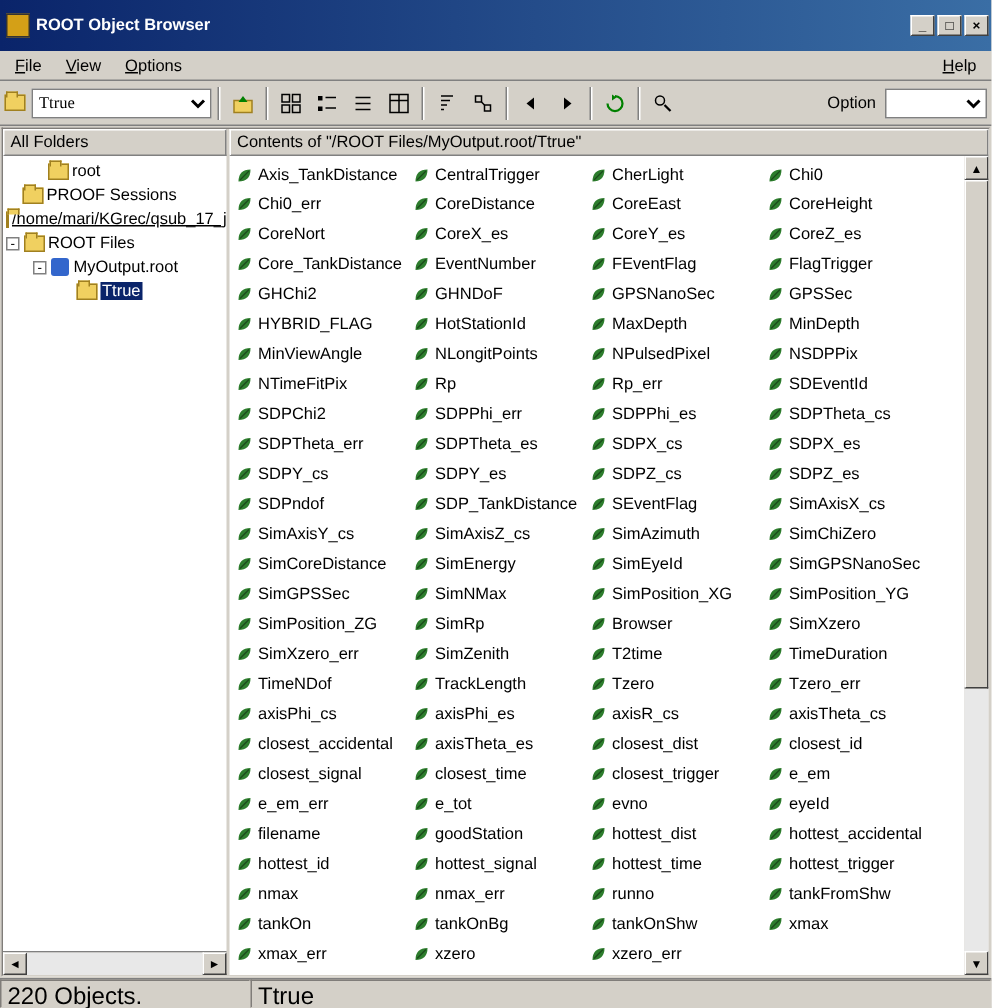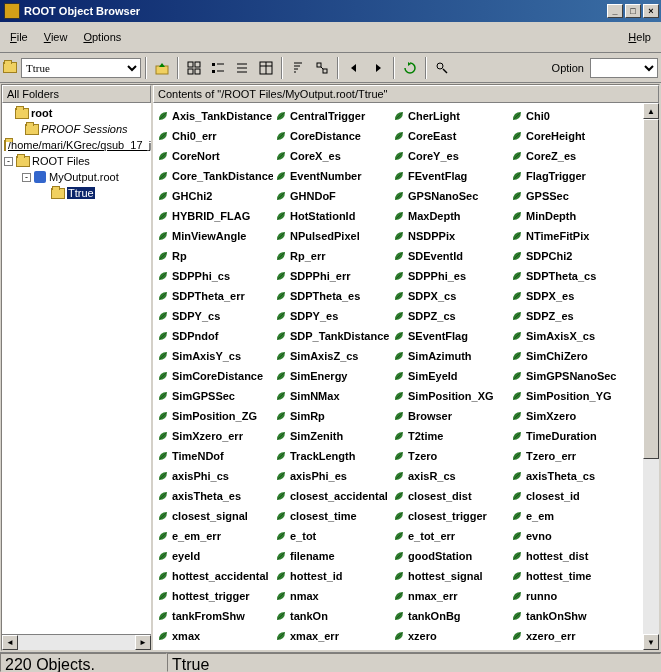--- a/index.html
+++ b/index.html
@@ -10,21 +10,21 @@
   background: #d4d0c8;
   width: 661px;
   height: 672px;
   overflow: hidden;
   display: flex;
   flex-direction: column;
 }
 .titlebar {
   background: linear-gradient(to right, #0a246a, #3a6ea5);
   color: #fff;
-  height: 22px;
+  height: 34px;
   display: flex;
   align-items: center;
   padding: 0 2px 0 4px;
   font-weight: bold;
 }
 .titlebar .icon {
   width: 16px; height: 16px;
   background: #d4a017;
   margin-right: 4px;
   border: 1px solid #333;
@@ -35,21 +35,21 @@
   background: #d4d0c8;
   border: 1px solid #fff;
   border-right-color:#404040; border-bottom-color:#404040;
   margin-left: 2px;
   display:flex;align-items:center;justify-content:center;
   font-family: Arial; font-size: 9px; color: #000;
   font-weight: bold;
 }
 .menubar {
   background: #d4d0c8;
-  height: 31px;
+  height: 20px;
   display: flex;
   align-items: center;
   padding: 0 2px;
   border-bottom: 1px solid #808080;
 }
 .menubar span { padding: 2px 8px; }
 .menubar span u { text-decoration: underline; }
 .menubar .spacer { flex:1; }
 .toolbar {
   background: #d4d0c8;
@@ -303,26 +303,26 @@
   <span class="opt-label">Option</span>
   <select class="opt-input">
     <option></option>
   </select>
 </div>
 
 <div class="main">
   <div class="left">
     <div class="pane-hdr">All Folders</div>
     <div class="tree" id="tree">
-        <div class="tree-item" style="padding-left: 2px; font-weight: bold;">
+        <div class="tree-item" style="padding-left: 19px;">
           <span class="noexp"></span>
           <span class="folder-ic"></span>
           <span class="lbl">root</span>
         </div>
-        <div class="tree-item" style="padding-left: 12px; font-style: italic;">
+        <div class="tree-item" style="padding-left: 2px;">
           <span class="noexp"></span>
           <span class="folder-ic"></span>
           <span class="lbl">PROOF Sessions</span>
         </div>
         <div class="tree-item" style="padding-left: 2px; text-decoration: underline;">
           <span class="noexp"></span>
           <span class="folder-ic"></span>
           <span class="lbl">/home/mari/KGrec/qsub_17_job</span>
         </div>
         <div class="tree-item" style="padding-left: 2px;">
@@ -342,21 +342,21 @@
         </div>
       </div>
     <div class="scroll-h">
       <span class="arr">◄</span>
       <span class="track"></span>
       <span class="arr">►</span>
     </div>
   </div>
   <div class="right">
     <div class="pane-hdr">Contents of "/ROOT Files/MyOutput.root/Ttrue"</div>
-    <div class="contents" id="contents" style="padding-right:32px;font-weight:bold;">
+    <div class="contents" id="contents" style="padding-right:32px;">
         <div class="item">
           <span class="leaf-ic">
             <svg width="12" height="12" viewBox="0 0 12 12">
               <path d="M2 10 Q2 2 10 2 Q10 10 2 10 Z" fill="#2d7d2d"></path>
               <line x1="3" y1="9" x2="9" y2="3" stroke="#1a4a1a" stroke-width="0.8"></line>
             </svg>
           </span>
           <span>Axis_TankDistance</span>
         </div>
         <div class="item">
@@ -575,20 +575,29 @@
           </span>
           <span>MinViewAngle</span>
         </div>
         <div class="item">
           <span class="leaf-ic">
             <svg width="12" height="12" viewBox="0 0 12 12">
               <path d="M2 10 Q2 2 10 2 Q10 10 2 10 Z" fill="#2d7d2d"></path>
               <line x1="3" y1="9" x2="9" y2="3" stroke="#1a4a1a" stroke-width="0.8"></line>
             </svg>
           </span>
+          <span>NLongitPoints</span>
+        </div>
+        <div class="item">
+          <span class="leaf-ic">
+            <svg width="12" height="12" viewBox="0 0 12 12">
+              <path d="M2 10 Q2 2 10 2 Q10 10 2 10 Z" fill="#2d7d2d"></path>
+              <line x1="3" y1="9" x2="9" y2="3" stroke="#1a4a1a" stroke-width="0.8"></line>
+            </svg>
+          </span>
           <span>NPulsedPixel</span>
         </div>
         <div class="item">
           <span class="leaf-ic">
             <svg width="12" height="12" viewBox="0 0 12 12">
               <path d="M2 10 Q2 2 10 2 Q10 10 2 10 Z" fill="#2d7d2d"></path>
               <line x1="3" y1="9" x2="9" y2="3" stroke="#1a4a1a" stroke-width="0.8"></line>
             </svg>
           </span>
           <span>NSDPPix</span>
@@ -638,29 +647,20 @@
           </span>
           <span>SDPChi2</span>
         </div>
         <div class="item">
           <span class="leaf-ic">
             <svg width="12" height="12" viewBox="0 0 12 12">
               <path d="M2 10 Q2 2 10 2 Q10 10 2 10 Z" fill="#2d7d2d"></path>
               <line x1="3" y1="9" x2="9" y2="3" stroke="#1a4a1a" stroke-width="0.8"></line>
             </svg>
           </span>
-          <span>SDPPhi_cs</span>
-        </div>
-        <div class="item">
-          <span class="leaf-ic">
-            <svg width="12" height="12" viewBox="0 0 12 12">
-              <path d="M2 10 Q2 2 10 2 Q10 10 2 10 Z" fill="#2d7d2d"></path>
-              <line x1="3" y1="9" x2="9" y2="3" stroke="#1a4a1a" stroke-width="0.8"></line>
-            </svg>
-          </span>
           <span>SDPPhi_err</span>
         </div>
         <div class="item">
           <span class="leaf-ic">
             <svg width="12" height="12" viewBox="0 0 12 12">
               <path d="M2 10 Q2 2 10 2 Q10 10 2 10 Z" fill="#2d7d2d"></path>
               <line x1="3" y1="9" x2="9" y2="3" stroke="#1a4a1a" stroke-width="0.8"></line>
             </svg>
           </span>
           <span>SDPPhi_es</span>
@@ -1034,38 +1034,38 @@
           </span>
           <span>axisTheta_cs</span>
         </div>
         <div class="item">
           <span class="leaf-ic">
             <svg width="12" height="12" viewBox="0 0 12 12">
               <path d="M2 10 Q2 2 10 2 Q10 10 2 10 Z" fill="#2d7d2d"></path>
               <line x1="3" y1="9" x2="9" y2="3" stroke="#1a4a1a" stroke-width="0.8"></line>
             </svg>
           </span>
+          <span>closest_accidental</span>
+        </div>
+        <div class="item">
+          <span class="leaf-ic">
+            <svg width="12" height="12" viewBox="0 0 12 12">
+              <path d="M2 10 Q2 2 10 2 Q10 10 2 10 Z" fill="#2d7d2d"></path>
+              <line x1="3" y1="9" x2="9" y2="3" stroke="#1a4a1a" stroke-width="0.8"></line>
+            </svg>
+          </span>
           <span>axisTheta_es</span>
         </div>
         <div class="item">
           <span class="leaf-ic">
             <svg width="12" height="12" viewBox="0 0 12 12">
               <path d="M2 10 Q2 2 10 2 Q10 10 2 10 Z" fill="#2d7d2d"></path>
               <line x1="3" y1="9" x2="9" y2="3" stroke="#1a4a1a" stroke-width="0.8"></line>
             </svg>
           </span>
-          <span>closest_accidental</span>
-        </div>
-        <div class="item">
-          <span class="leaf-ic">
-            <svg width="12" height="12" viewBox="0 0 12 12">
-              <path d="M2 10 Q2 2 10 2 Q10 10 2 10 Z" fill="#2d7d2d"></path>
-              <line x1="3" y1="9" x2="9" y2="3" stroke="#1a4a1a" stroke-width="0.8"></line>
-            </svg>
-          </span>
           <span>closest_dist</span>
         </div>
         <div class="item">
           <span class="leaf-ic">
             <svg width="12" height="12" viewBox="0 0 12 12">
               <path d="M2 10 Q2 2 10 2 Q10 10 2 10 Z" fill="#2d7d2d"></path>
               <line x1="3" y1="9" x2="9" y2="3" stroke="#1a4a1a" stroke-width="0.8"></line>
             </svg>
           </span>
           <span>closest_id</span>
@@ -1116,29 +1116,20 @@
           <span>e_em_err</span>
         </div>
         <div class="item">
           <span class="leaf-ic">
             <svg width="12" height="12" viewBox="0 0 12 12">
               <path d="M2 10 Q2 2 10 2 Q10 10 2 10 Z" fill="#2d7d2d"></path>
               <line x1="3" y1="9" x2="9" y2="3" stroke="#1a4a1a" stroke-width="0.8"></line>
             </svg>
           </span>
           <span>e_tot</span>
-        </div>
-        <div class="item">
-          <span class="leaf-ic">
-            <svg width="12" height="12" viewBox="0 0 12 12">
-              <path d="M2 10 Q2 2 10 2 Q10 10 2 10 Z" fill="#2d7d2d"></path>
-              <line x1="3" y1="9" x2="9" y2="3" stroke="#1a4a1a" stroke-width="0.8"></line>
-            </svg>
-          </span>
-          <span>e_tot_err</span>
         </div>
         <div class="item">
           <span class="leaf-ic">
             <svg width="12" height="12" viewBox="0 0 12 12">
               <path d="M2 10 Q2 2 10 2 Q10 10 2 10 Z" fill="#2d7d2d"></path>
               <line x1="3" y1="9" x2="9" y2="3" stroke="#1a4a1a" stroke-width="0.8"></line>
             </svg>
           </span>
           <span>evno</span>
         </div>

